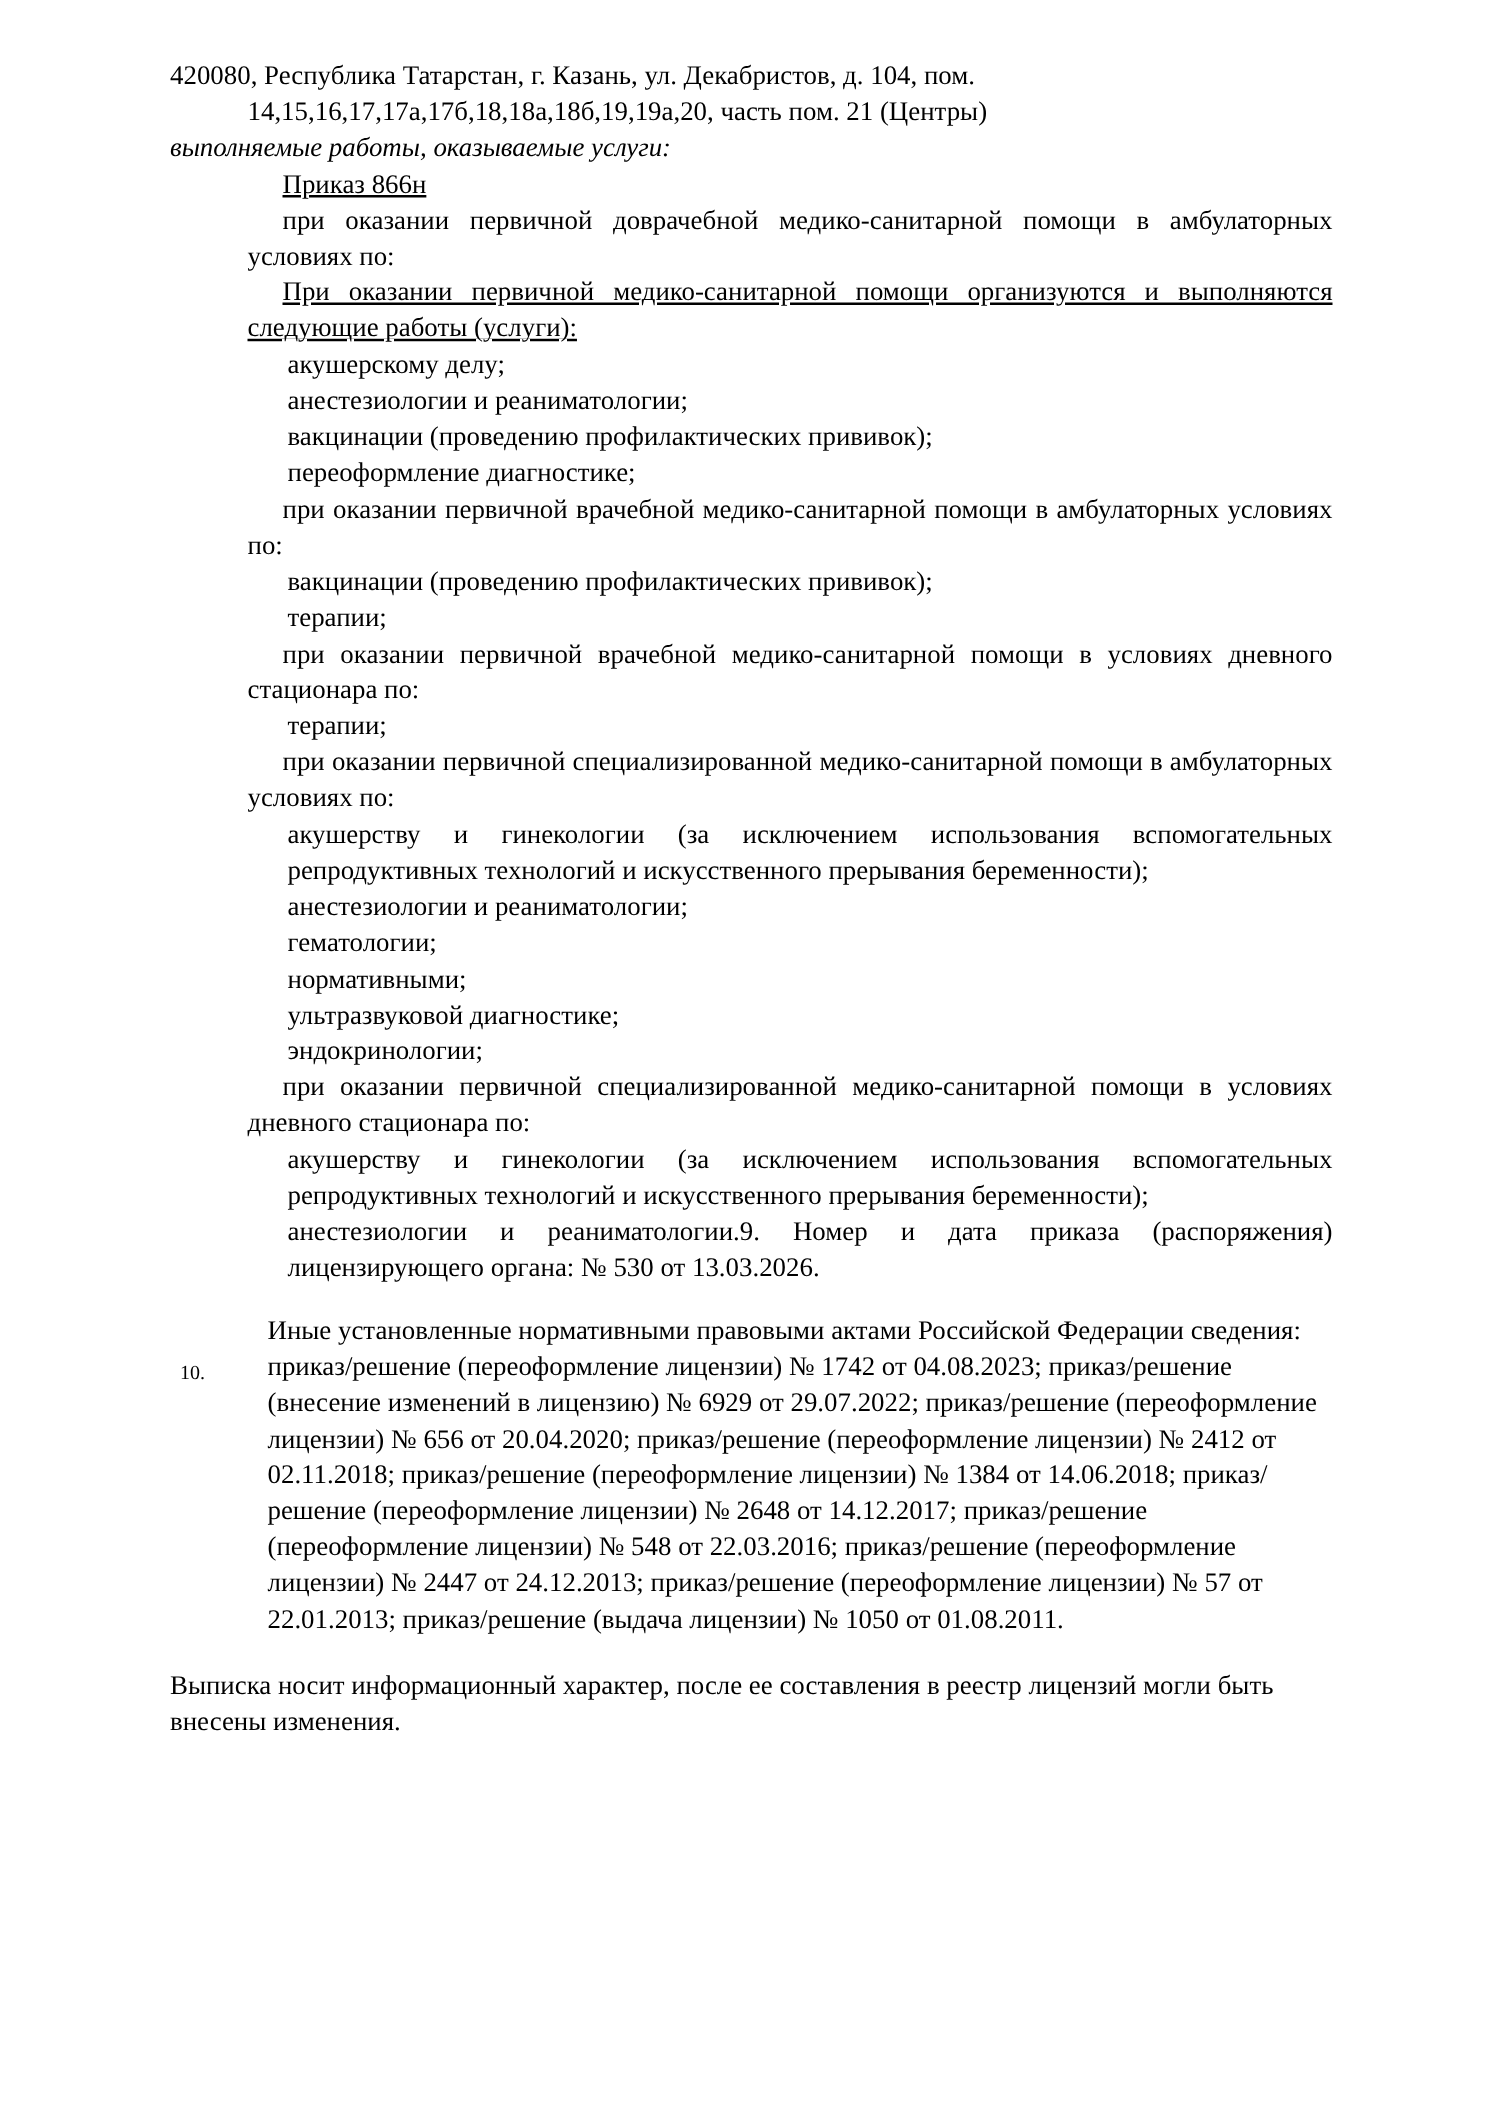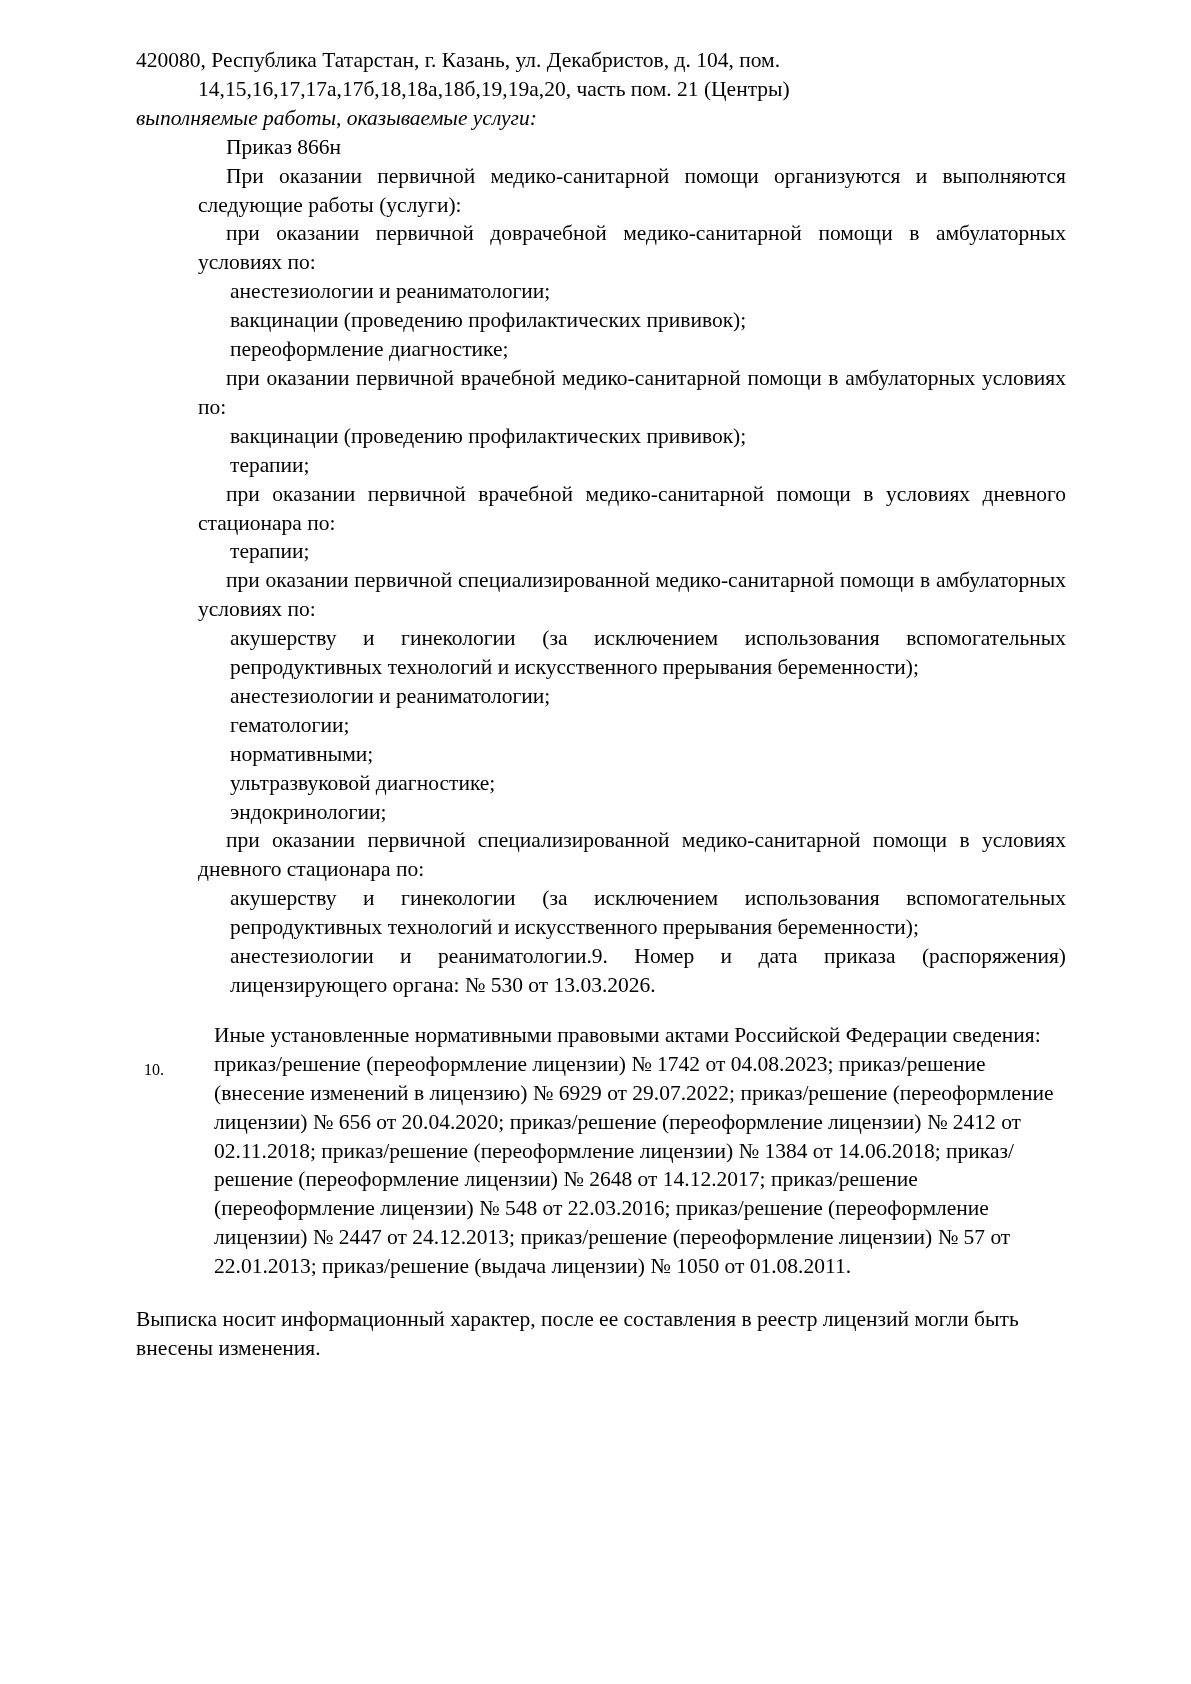--- a/index.html
+++ b/index.html
@@ -38,21 +38,21 @@
   .just {
     text-align: justify;
     text-align-last: left;
   }
   .head-addr {
     text-align: left;
     padding-left: 62px;
     text-indent: -62px;
   }
   .lvl0 { padding-left: 62px; text-indent: -62px; font-style: italic; }
-  .lvl-ind1 { padding-left: 62px; text-indent: 28px; }
+  .lvl-ind1 { padding-left: 62px; text-indent: 28px; text-decoration: underline; }
   .lvl-ind2 { padding-left: 62px; text-indent: 28px; }
   .lvl-item { padding-left: 94px; text-indent: 0; }
   .block-10 {
     margin-top: 21px;
     padding-left: 78px;
     text-indent: 0;
     position: relative;
   }
   .block-10 .num {
     position: absolute;
@@ -71,23 +71,24 @@
 
 <div class="page">
   <div class="doc-body">
 
     <p class="head-addr">420080, Республика Татарстан, г. Казань, ул. Декабристов, д. 104, пом. 14,15,16,17,17а,17б,18,18а,18б,19,19а,20, часть пом. 21 (Центры)</p>
 
     <p class="lvl0">выполняемые работы, оказываемые услуги:</p>
 
     <p class="lvl-ind1">Приказ 866н</p>
 
+    <p class="just lvl-ind2">при оказании первичной доврачебной медико-санитарной помощи в амбулаторных условиях по:</p>
+
     <p class="just lvl-ind1">При оказании первичной медико-санитарной помощи организуются и выполняются следующие работы (услуги):</p>
-
-    <p class="just lvl-ind2">при оказании первичной доврачебной медико-санитарной помощи в амбулаторных условиях по:</p>
+    <p class="lvl-item">акушерскому делу;</p>
     <p class="lvl-item">анестезиологии и реаниматологии;</p>
     <p class="lvl-item">вакцинации (проведению профилактических прививок);</p>
     <p class="lvl-item">переоформление диагностике;</p>
 
     <p class="just lvl-ind2">при оказании первичной врачебной медико-санитарной помощи в амбулаторных условиях по:</p>
     <p class="lvl-item">вакцинации (проведению профилактических прививок);</p>
     <p class="lvl-item">терапии;</p>
 
     <p class="just lvl-ind2">при оказании первичной врачебной медико-санитарной помощи в условиях дневного стационара по:</p>
     <p class="lvl-item">терапии;</p>

